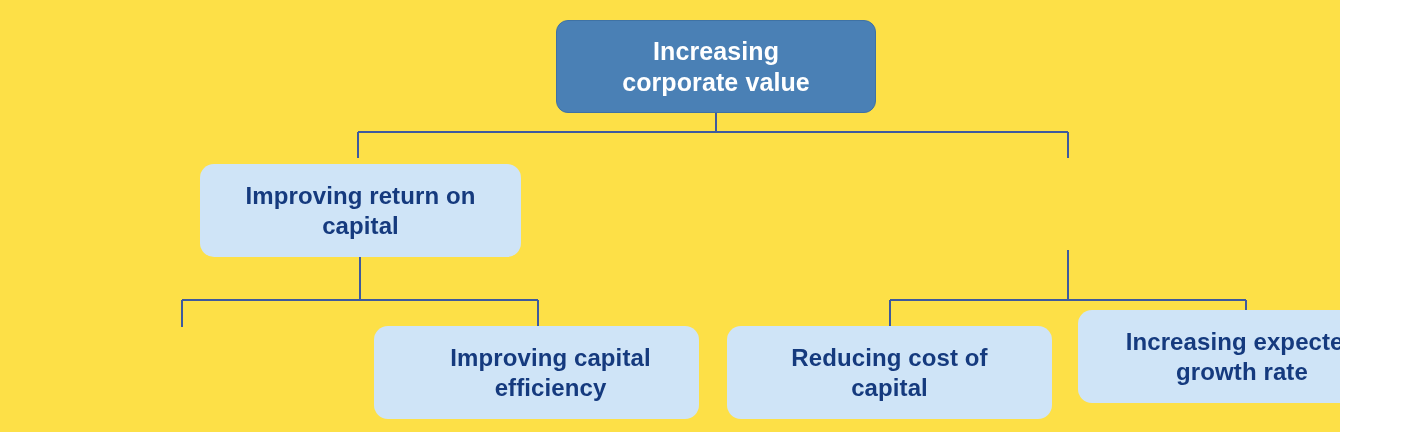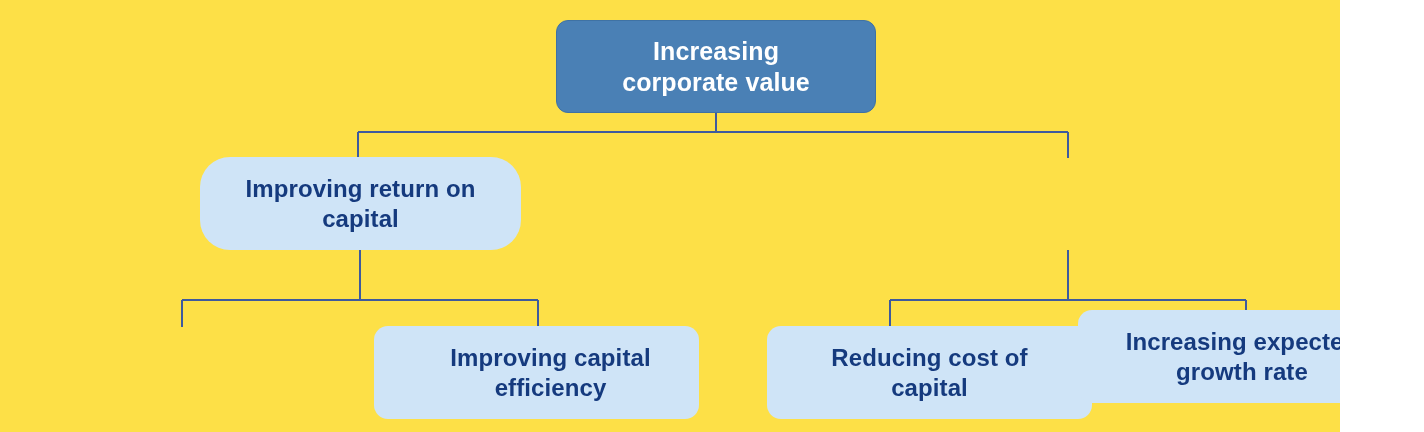--- a/index.html
+++ b/index.html
@@ -82,33 +82,33 @@
       <path d="M890 300 L890 327"></path>
       <path d="M1246 300 L1246 327"></path>
     </g>
   </svg>
 
   <div class="node node-root" style="left:556px; top:20px; width:320px; height:93px;">
     <span class="node-label">Increasing
 corporate value</span>
   </div>
 
-  <div class="node node-branch" style="left:200px; top:157px; width:321px; height:93px;border-radius:30px;">
+  <div class="node node-branch" style="left:200px; top:164px; width:321px; height:93px;">
     <span class="node-label">Improving return on
 capital</span>
   </div>
 
 
 
   <div class="node node-leaf" style="left:374px; top:326px; width:325px; height:93px;padding-left:28px;">
     <span class="node-label">Improving capital
 efficiency</span>
   </div>
 
-  <div class="node node-leaf" style="left:727px; top:326px; width:325px; height:93px;margin-left:40px;">
+  <div class="node node-leaf" style="left:727px; top:326px; width:325px; height:93px;">
     <span class="node-label">Reducing cost of
 capital</span>
   </div>
 
   <div class="node node-leaf" style="left:1078px; top:310px; width:328px; height:93px;">
     <span class="node-label">Increasing expected
 growth rate</span>
   </div>
 
 </div>

